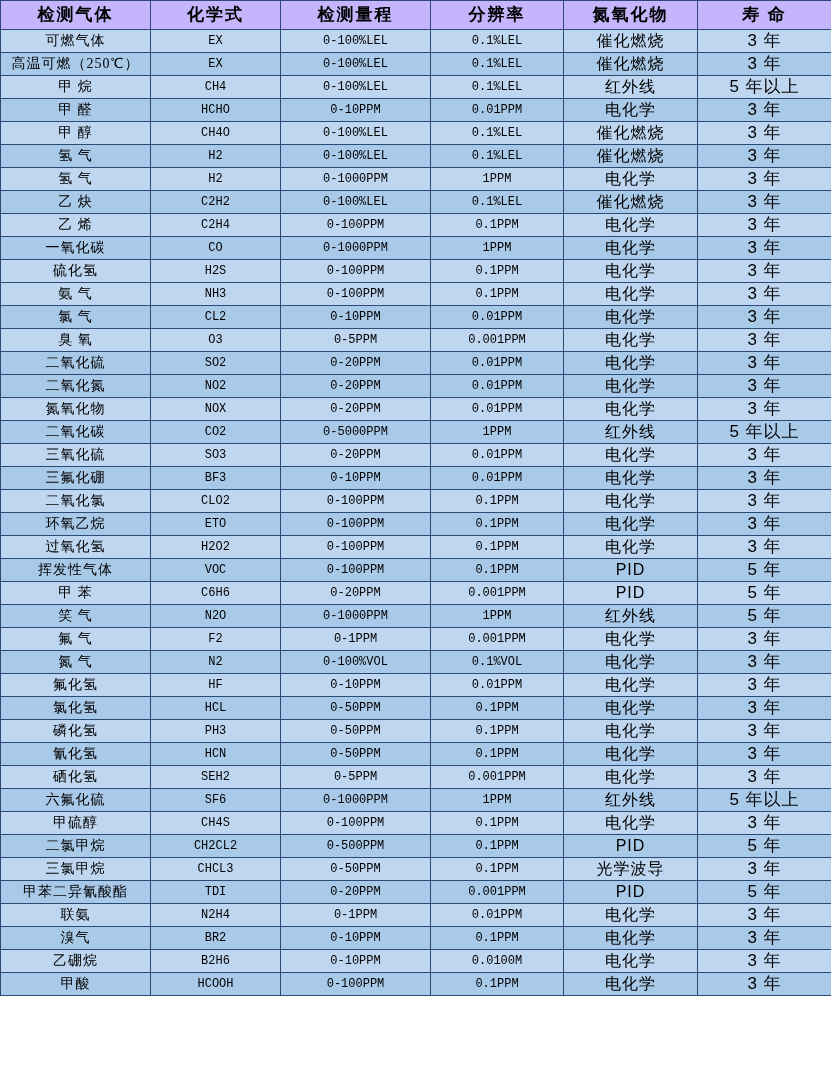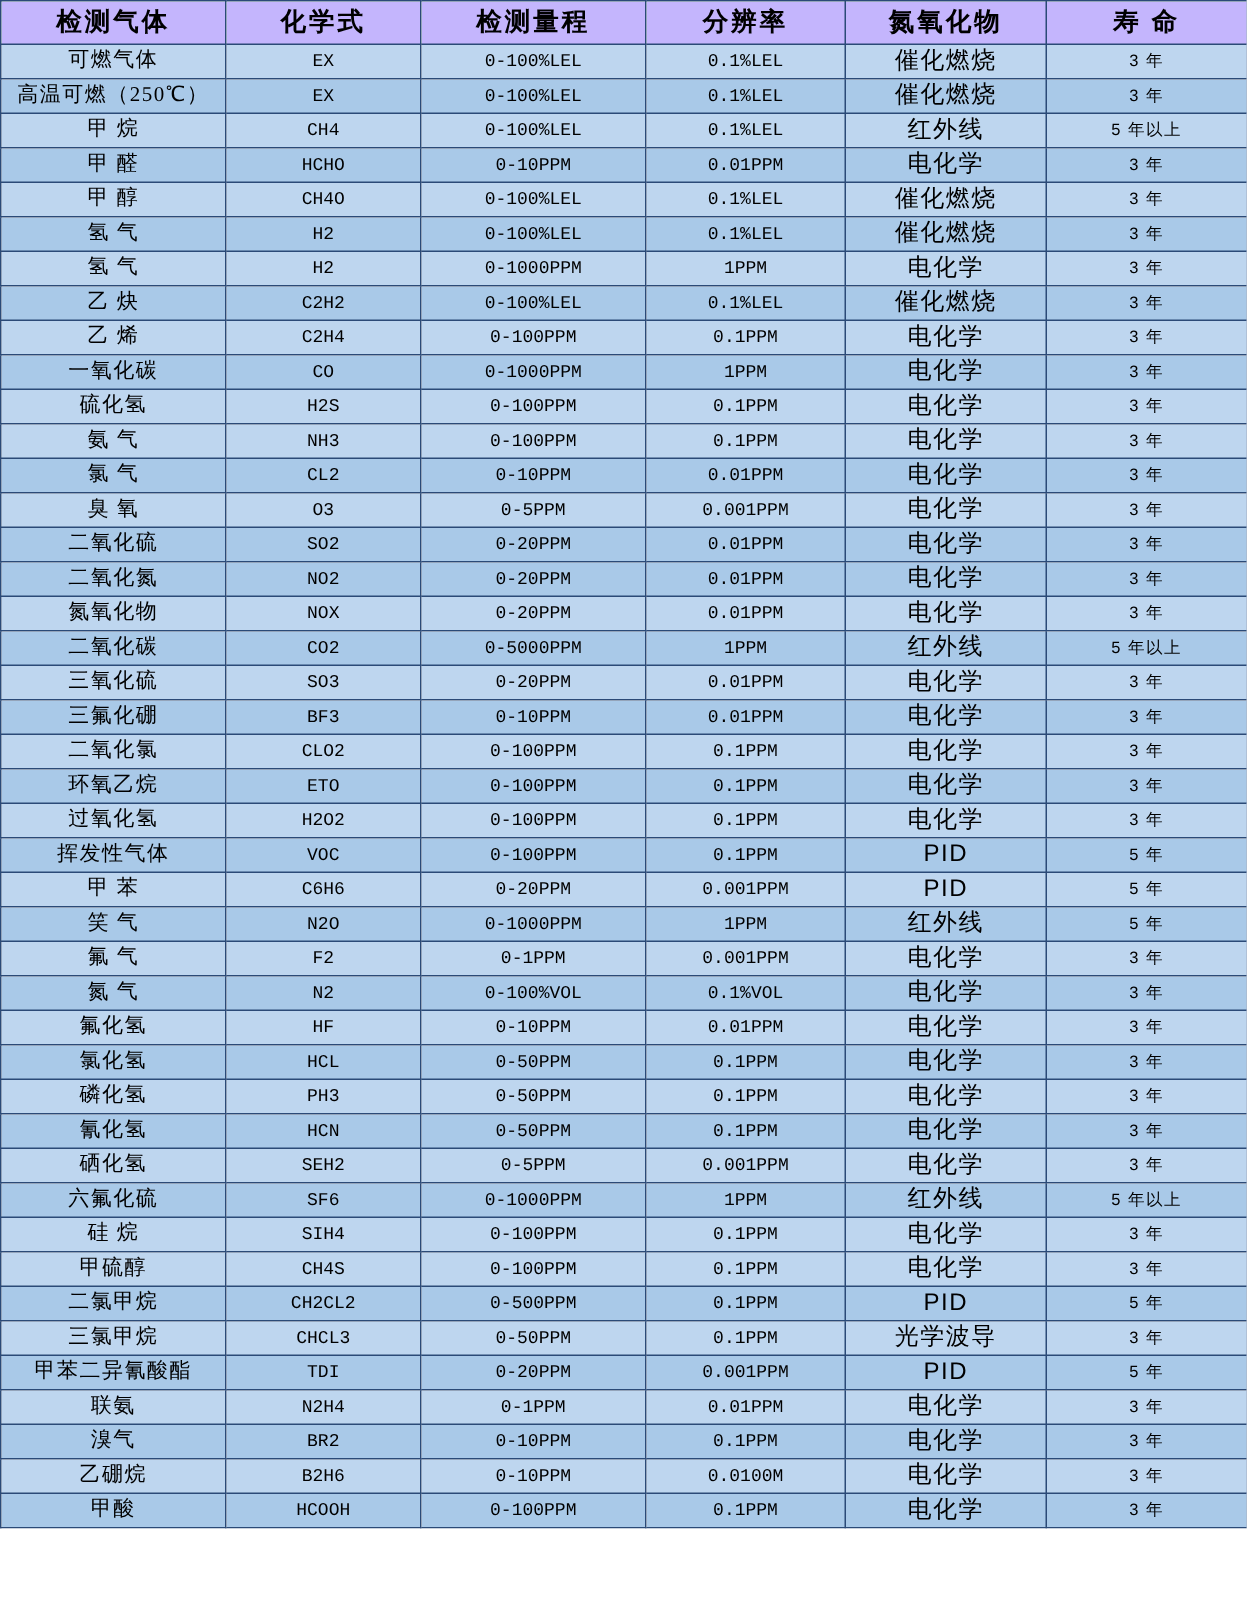--- a/index.html
+++ b/index.html
@@ -52,21 +52,21 @@
   #gas-table td.col-res {
     font-family: "Liberation Mono", "DejaVu Sans Mono", monospace;
     font-size: 12px;
     letter-spacing: 0px;
   }
   #gas-table td.col-tech {
     font-size: 16px;
     letter-spacing: 1px;
   }
   #gas-table td.col-life {
-    font-size: 11px;
+    font-size: 17px;
     letter-spacing: 1px;
   }
   col.c0 { width: 150px; }
   col.c1 { width: 130px; }
   col.c2 { width: 150px; }
   col.c3 { width: 133px; }
   col.c4 { width: 134px; }
   col.c5 { width: 134px; }
 </style>
 </head>
@@ -358,28 +358,20 @@
       </tr>
       <tr class="alt">
         <td class="col-name">六氟化硫</td>
         <td class="col-formula">SF6</td>
         <td class="col-range">0-1000PPM</td>
         <td class="col-res">1PPM</td>
         <td class="col-tech">红外线</td>
         <td class="col-life">5 年以上</td>
       </tr>
       <tr>
-        <td class="col-name">硅 烷</td>
-        <td class="col-formula">SIH4</td>
-        <td class="col-range">0-100PPM</td>
-        <td class="col-res">0.1PPM</td>
-        <td class="col-tech">电化学</td>
-        <td class="col-life">3 年</td>
-      </tr>
-      <tr>
         <td class="col-name">甲硫醇</td>
         <td class="col-formula">CH4S</td>
         <td class="col-range">0-100PPM</td>
         <td class="col-res">0.1PPM</td>
         <td class="col-tech">电化学</td>
         <td class="col-life">3 年</td>
       </tr>
       <tr class="alt">
         <td class="col-name">二氯甲烷</td>
         <td class="col-formula">CH2CL2</td>

